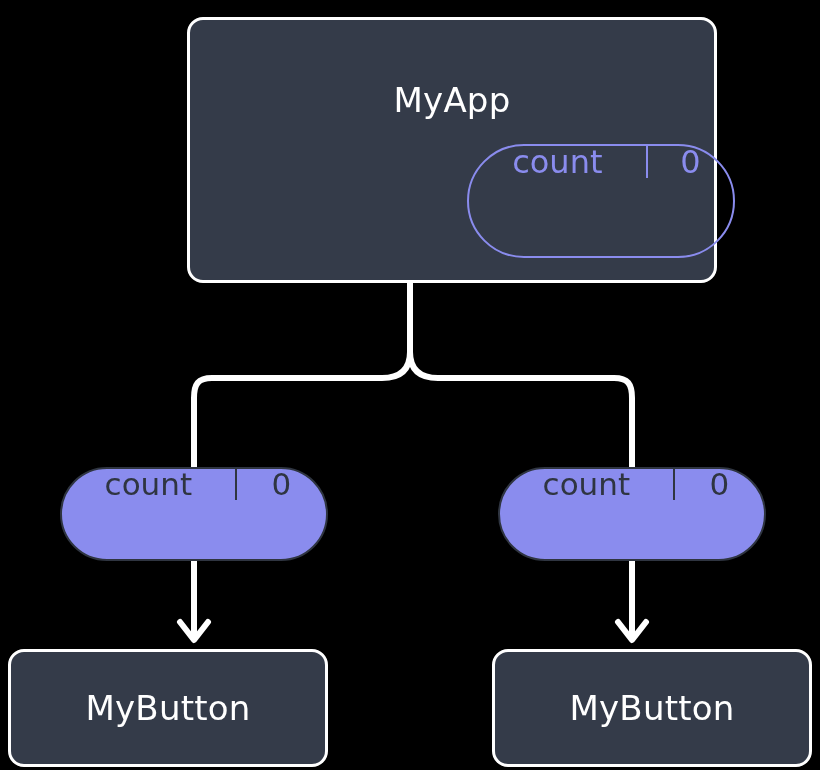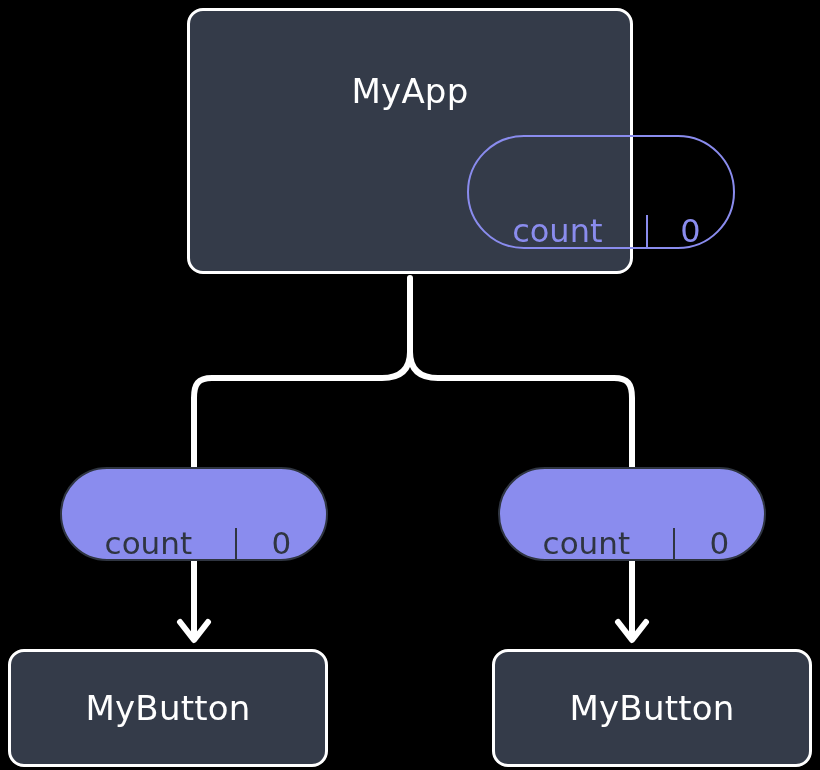--- a/index.html
+++ b/index.html
@@ -39,22 +39,22 @@
   }
   .component-box .box-title {
     color: #ffffff;
     font-size: 34px;
     font-weight: 400;
     letter-spacing: 0.2px;
     line-height: 1;
   }
   #node-myapp {
     left: 187px;
-    top: 8px;
-    width: 446px;
+    top: 17px;
+    width: 530px;
     height: 266px;
     display: block;
     text-decoration: underline;
   }
   #node-myapp .box-title {
     position: absolute;
     left: 0;
     right: 0;
     top: 63px;
     text-align: center;
@@ -70,21 +70,21 @@
     left: 492px;
     top: 649px;
     width: 320px;
     height: 118px;
   }
   
   .state-pill {
     position: absolute;
     box-sizing: border-box;
     display: flex;
-    align-items: flex-end;
+    align-items: flex-start;
     border-radius: 999px;
     overflow: hidden;
   }
   .state-pill .pill-key,
   .state-pill .pill-value {
     display: flex;
     align-items: center;
     justify-content: center;
     line-height: 1;
     white-space: nowrap;

